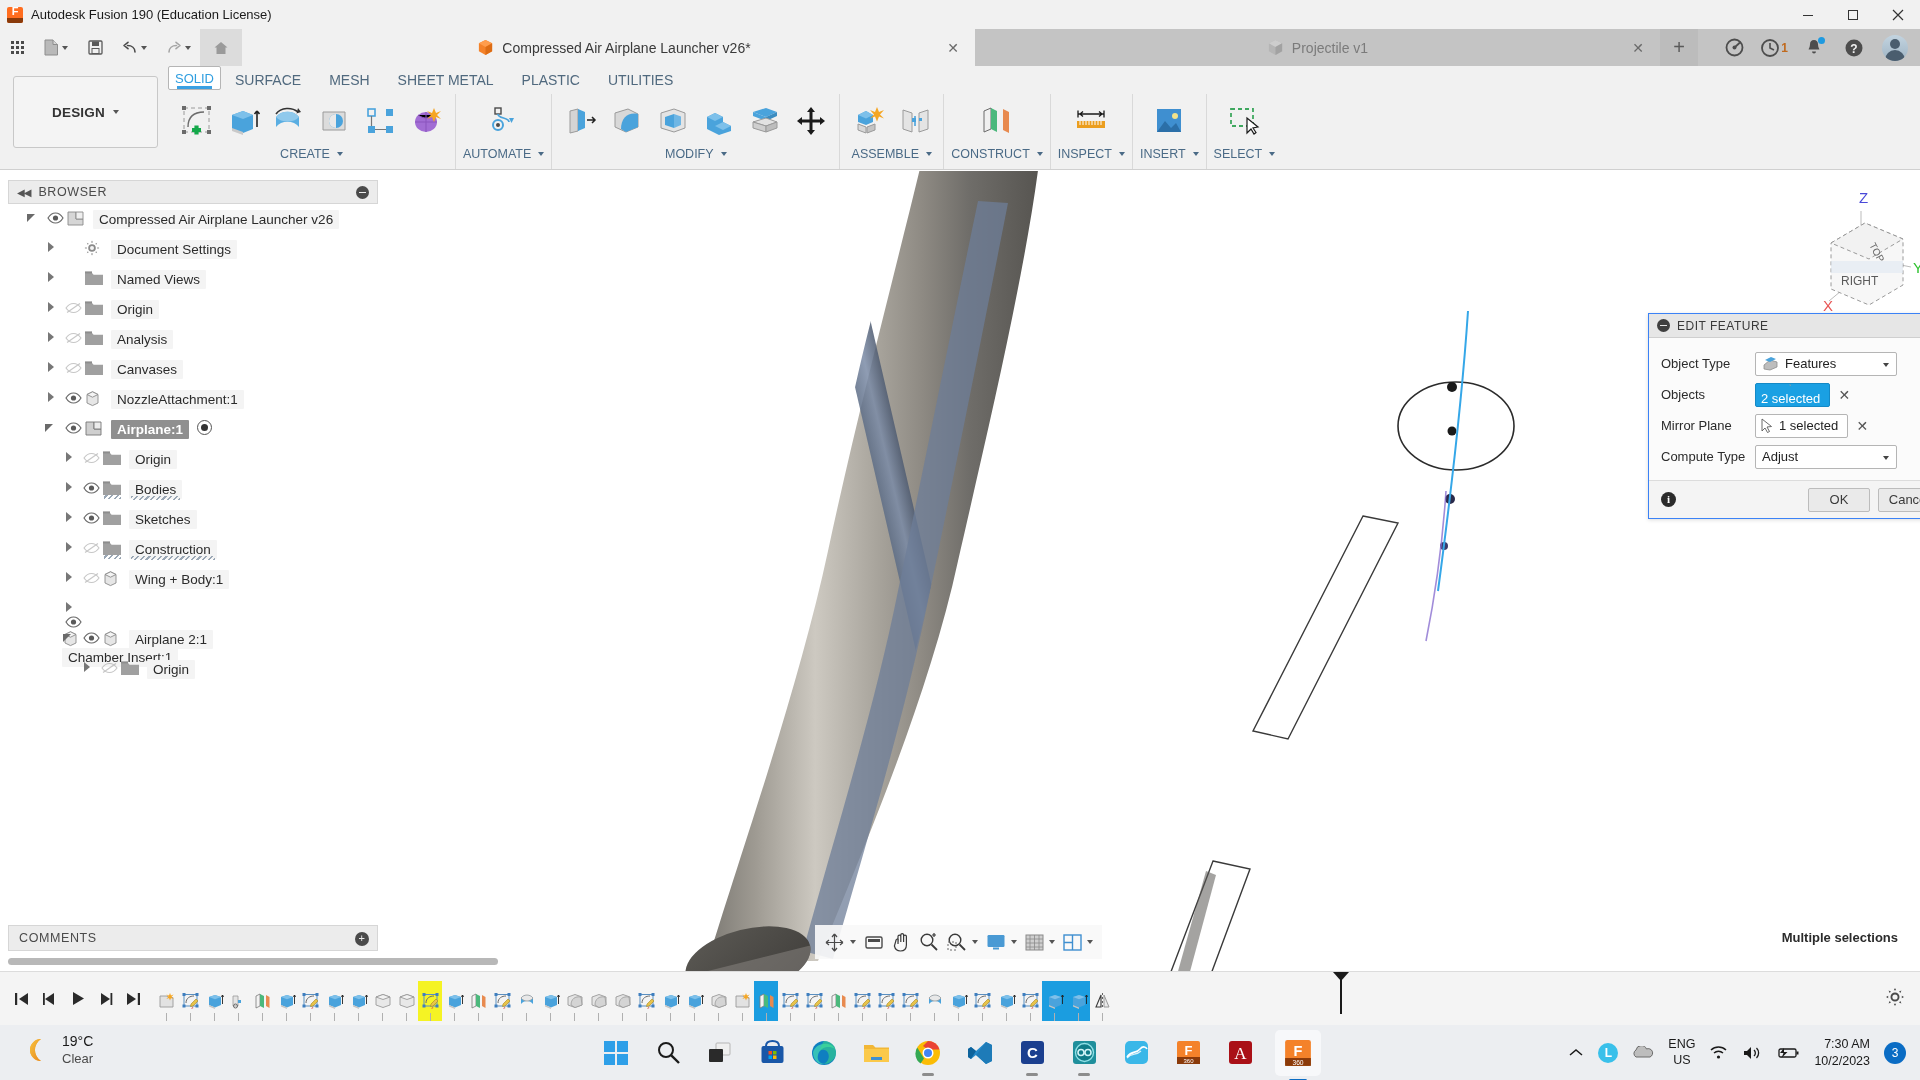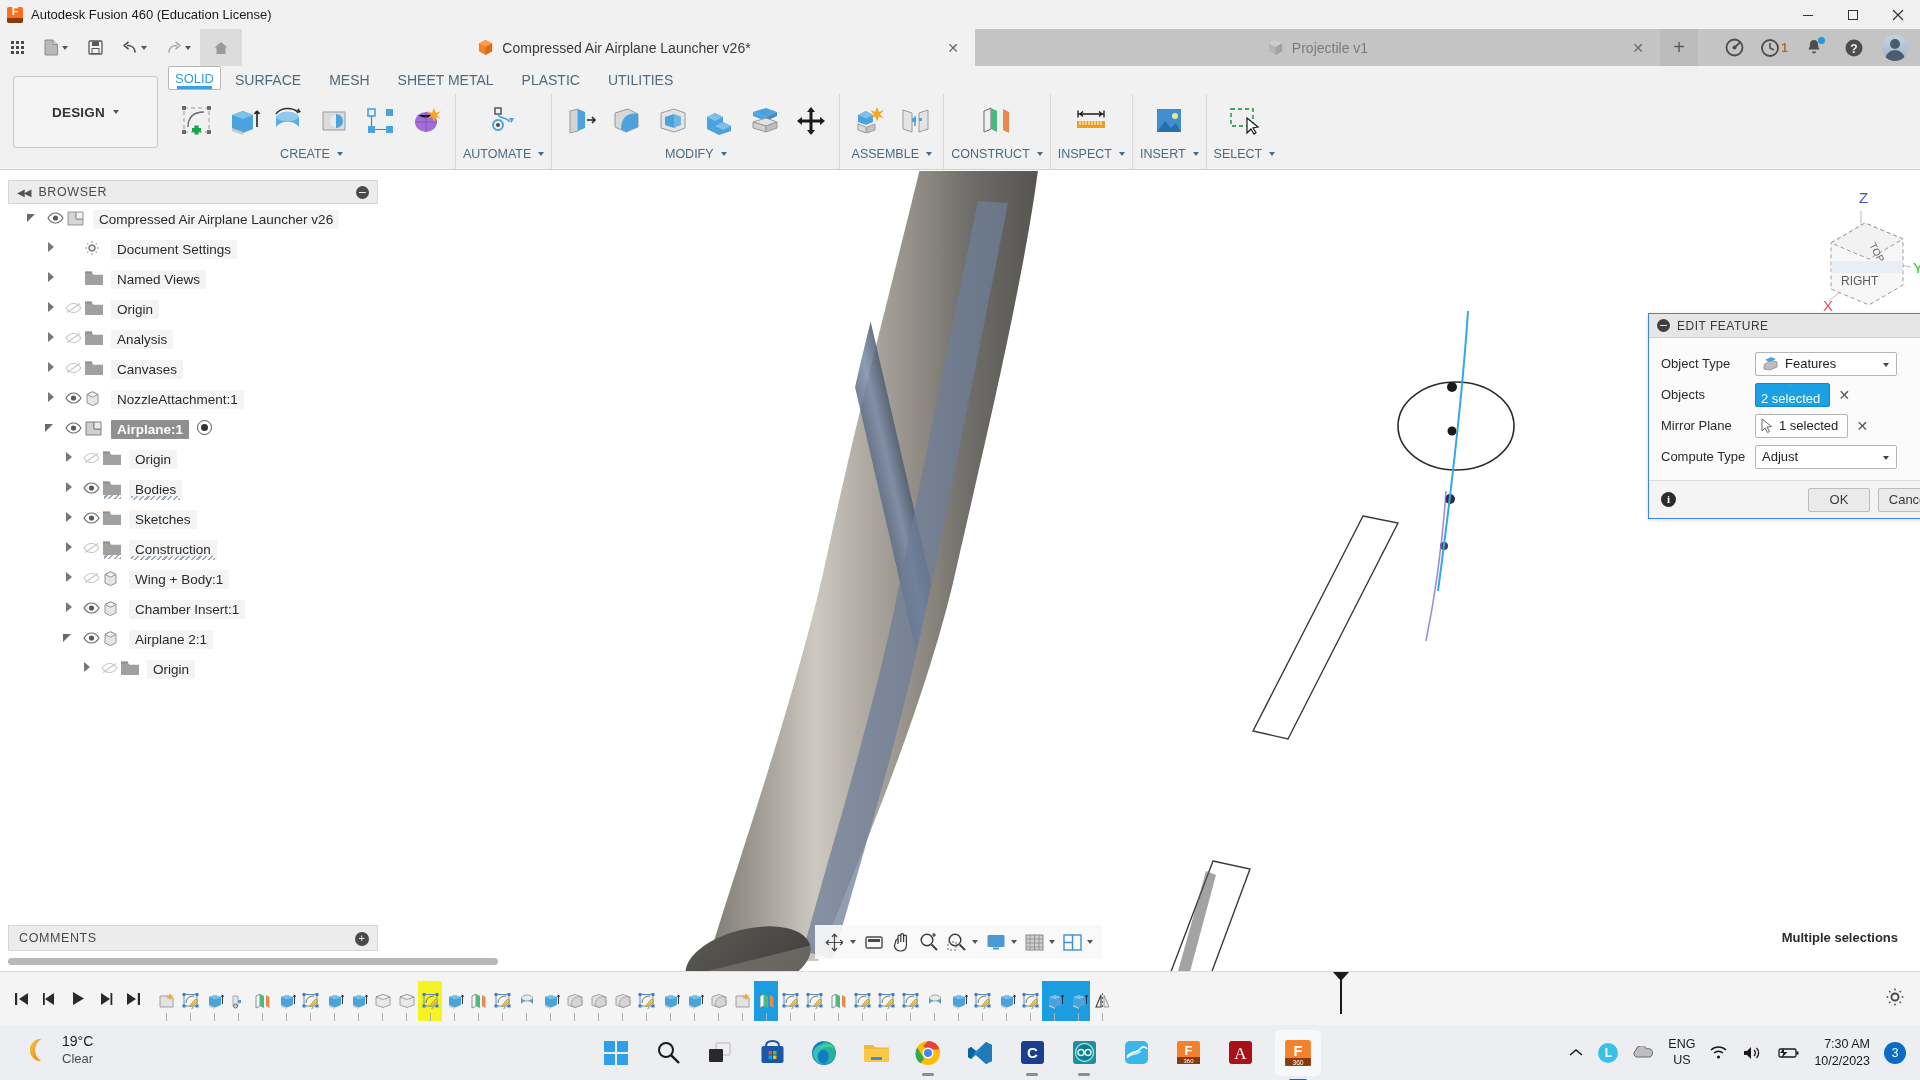--- a/index.html
+++ b/index.html
@@ -282,21 +282,21 @@
   .ocircle{width:20px;height:20px;border-radius:50%;background:#39c0ea;color:#fff;font-size:12px;
     display:flex;align-items:center;justify-content:center;font-weight:bold;}
 </style>
 </head>
 <body>
 
 <div id="app">
 
   <div class="titlebar">
     <div class="tb-logo"></div>
-    <div class="tb-title">Autodesk Fusion 460 (Education License)</div>
+    <div class="tb-title">Autodesk Fusion 190 (Education License)</div>
     <div class="tb-winbtns">
       <div class="tb-winbtn">
         <svg width="12" height="12" viewBox="0 0 12 12">
             <rect x="1" y="6" width="10" height="1" fill="#333"></rect>
           </svg>
       </div>
       <div class="tb-winbtn">
         <svg width="12" height="12" viewBox="0 0 12 12">
             <rect x="1.5" y="1.5" width="9" height="9" fill="none" stroke="#333"></rect>
           </svg>
@@ -895,21 +895,21 @@
               <path d="M8.5 1.5 C13 1.5 16 6 16 6 C16 6 13 10.5 8.5 10.5 C4 10.5 1 6 1 6 C1 6 4 1.5 8.5 1.5z" fill="none" stroke="#9a9a9a" stroke-width="1.1"></path>
               <path d="M2 10.5 L15 1.5" stroke="#9a9a9a" stroke-width="1.2"></path>
             </svg>
           </span>
           <span class="nodeicon"><svg width="17" height="17" viewBox="0 0 17 17">
               <path d="M3 4.5 L8.5 1.8 L14 4.5 L14 13 L8.5 15.6 L3 13 Z" fill="#e6e6e6" stroke="#8a8a8a" stroke-width=".9"></path>
               <path d="M3 4.5 L8.5 1.8 L14 4.5 L8.5 7.2 Z" fill="#f4f4f4" stroke="#8a8a8a" stroke-width=".9"></path>
             </svg></span>
           <span class="nodelabel">Wing + Body:1</span>
         </div>
-        <div class="trow" style="padding-left: 54px;">
+        <div class="trow" style="padding-left: 54px; flex-direction: column;">
           <span class="arrow closed"></span>
           <span class="eye">
             <svg width="17" height="12" viewBox="0 0 17 12">
               <path d="M8.5 1 C13 1 16 6 16 6 C16 6 13 11 8.5 11 C4 11 1 6 1 6 C1 6 4 1 8.5 1z" fill="none" stroke="#6a6a6a" stroke-width="1.2"></path>
               <circle cx="8.5" cy="6" r="2.6" fill="#5a5a5a"></circle>
             </svg>
           </span>
           <span class="nodeicon"><svg width="17" height="17" viewBox="0 0 17 17">
               <path d="M3 4.5 L8.5 1.8 L14 4.5 L14 13 L8.5 15.6 L3 13 Z" fill="#e6e6e6" stroke="#8a8a8a" stroke-width=".9"></path>
               <path d="M3 4.5 L8.5 1.8 L14 4.5 L8.5 7.2 Z" fill="#f4f4f4" stroke="#8a8a8a" stroke-width=".9"></path>

